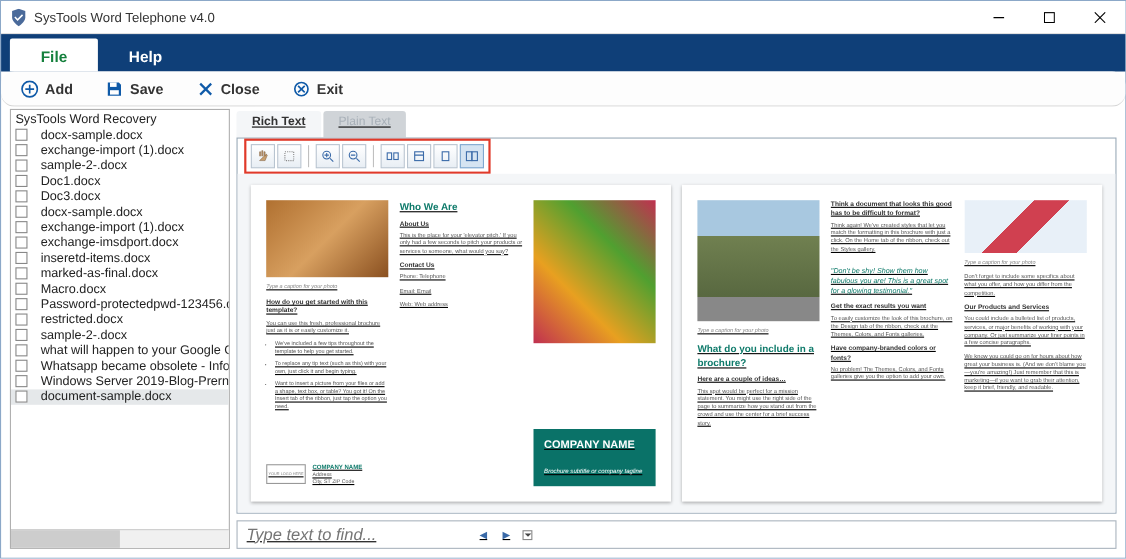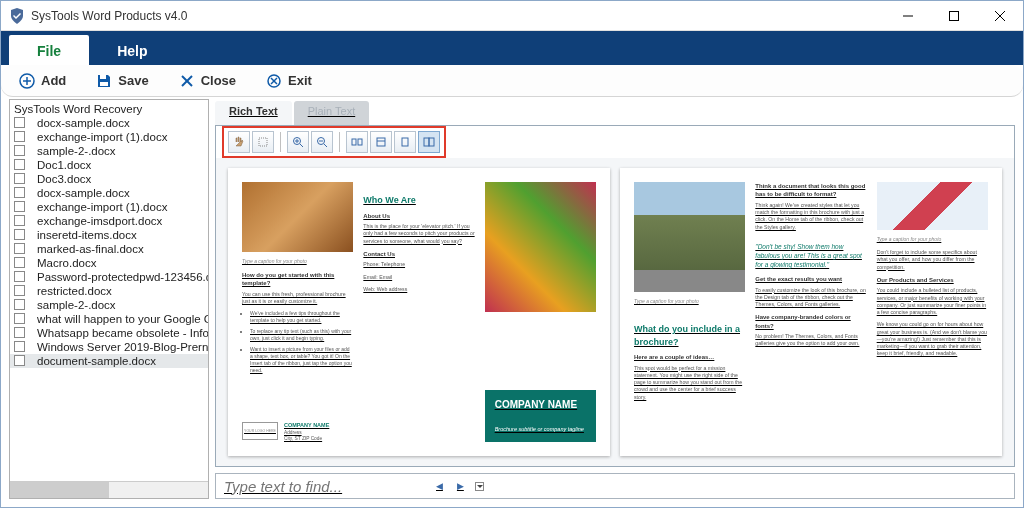--- a/index.html
+++ b/index.html
@@ -33,21 +33,21 @@
 .vtoolbar { height:32px; padding:3px 6px; display:flex; align-items:center;}
 .vtoolbar .highlighted { border:2px solid #e03a2a; padding:3px 4px; display:flex; align-items:center; gap:2px;}
 .vtoolbar .vbtn { width:22px; height:22px; border:1px solid #b8c4d0; background:linear-gradient(#fff,#e8eef4); display:flex; align-items:center; justify-content:center; cursor:pointer;}
 .vtoolbar .vbtn.sel { background:#d5e4f2; border-color:#7fa8d0;}
 .vtoolbar .sep { width:1px; height:20px; background:#c0c0c0; margin:0 4px;}
 .preview-area { flex:1; background:#f4f6f8; overflow:hidden; position:relative; display:flex; gap:10px; padding:10px 12px; min-height:0;}
 .page { background:#fff; flex:1; box-shadow:0 1px 3px rgba(0,0,0,0.3); display:flex; gap:10px; padding:14px 14px; font-size:5.5px; line-height:1.4; color:#333; min-width:0;}
 .col { flex:1; display:flex; flex-direction:column; min-width:0;}
 .ph-img { width:100%; background:linear-gradient(135deg,#b07030,#d8a060,#8a5020); height:70px; margin-bottom:6px;}
 .ph-caption { font-style:italic; color:#888; font-size:5px; margin-bottom:6px;}
-.ph-head { color:#0e7a6a; font-weight:700; font-size:9px; margin-bottom:5px;margin-top:12px;}
+.ph-head { color:#0e7a6a; font-weight:700; font-size:9px; margin-bottom:5px;}
 .ph-sub { font-weight:700; font-size:6px; margin-bottom:3px;}
 .ph-text { color:#555; margin-bottom:5px; font-size:5.2px;}
 .ph-quote { color:#0e7a6a; font-style:italic; font-size:6.5px; margin:6px 0;}
 .company-box { background:#0a7268; color:#fff; padding:8px 10px; margin-top:auto;}
 .company-box .cname { font-size:10px; font-weight:700;}
 .company-box .ctag { font-size:5.5px; font-style:italic; margin-top:14px;}
 .footer-row { display:flex; gap:6px; padding-top:8px; border-top:0; margin-top:auto;}
 .footer-row .logo { width:36px; height:18px; border:1px solid #999; font-size:3.5px; display:flex; align-items:center; justify-content:center; color:#888;}
 .findbar { height:26px; border:1px solid #aab4be; margin-top:6px; display:flex; align-items:center; padding:0 8px; gap:8px; background:#fff;}
 .findbar input { flex:0 0 150px; border:none; font-size:15px; font-style:italic; color:#888; outline:none;}
@@ -65,21 +65,21 @@
 </head>
 <body>
 
 <div class="window">
 
   <div class="titlebar">
     <svg class="icon" viewBox="0 0 16 16">
         <path fill="#4a6a9a" d="M2 2 L8 0 L14 2 L14 8 C14 12 8 16 8 16 C8 16 2 12 2 8 Z"></path>
         <path fill="#fff" d="M5 7 L7 9 L11 5 L12 6 L7 11 L4 8 Z"></path>
       </svg>
-    <div class="title">SysTools Word Products v4.0</div>
+    <div class="title">SysTools Word Telephone v4.0</div>
     <div class="winctrls">
       <div>
           <svg width="10" height="10">
             <line x1="0" y1="5" x2="10" y2="5" stroke="#000"></line>
           </svg>
         </div>
       <div>
           <svg width="10" height="10">
             <rect x="0.5" y="0.5" width="9" height="9" fill="none" stroke="#000"></rect>
           </svg>

